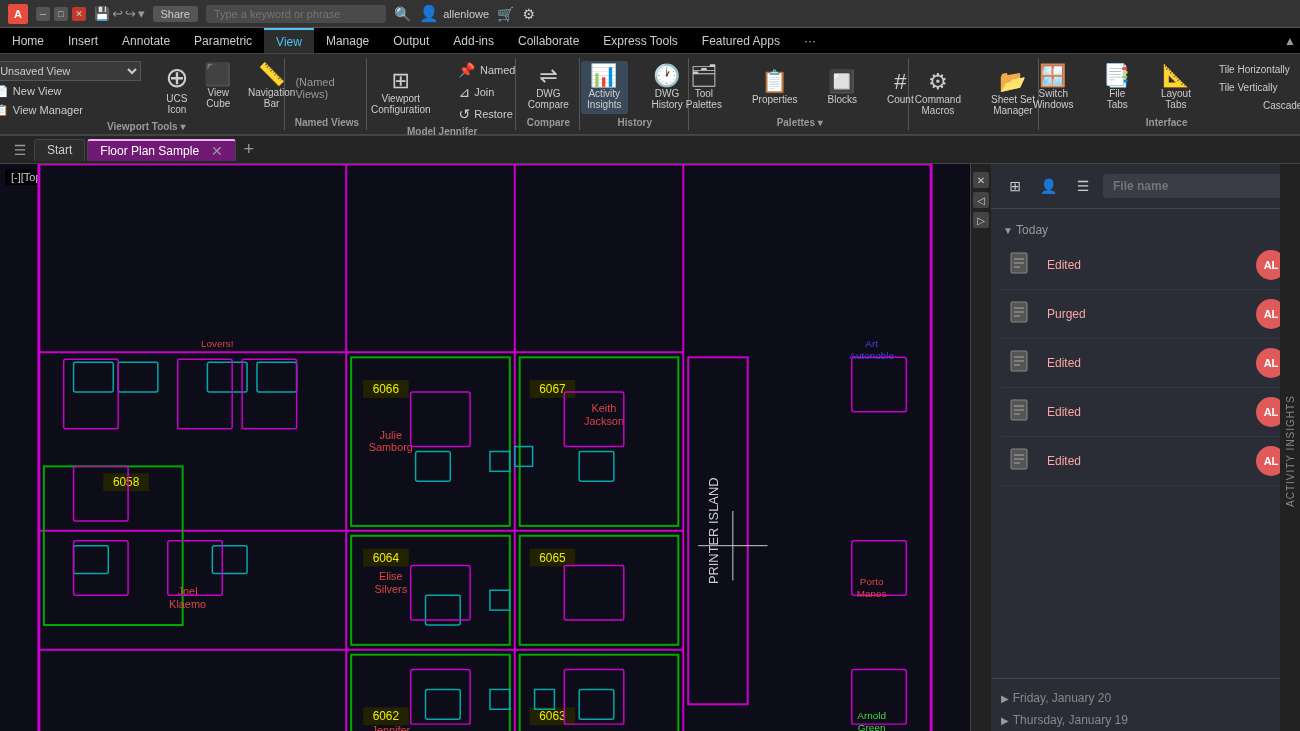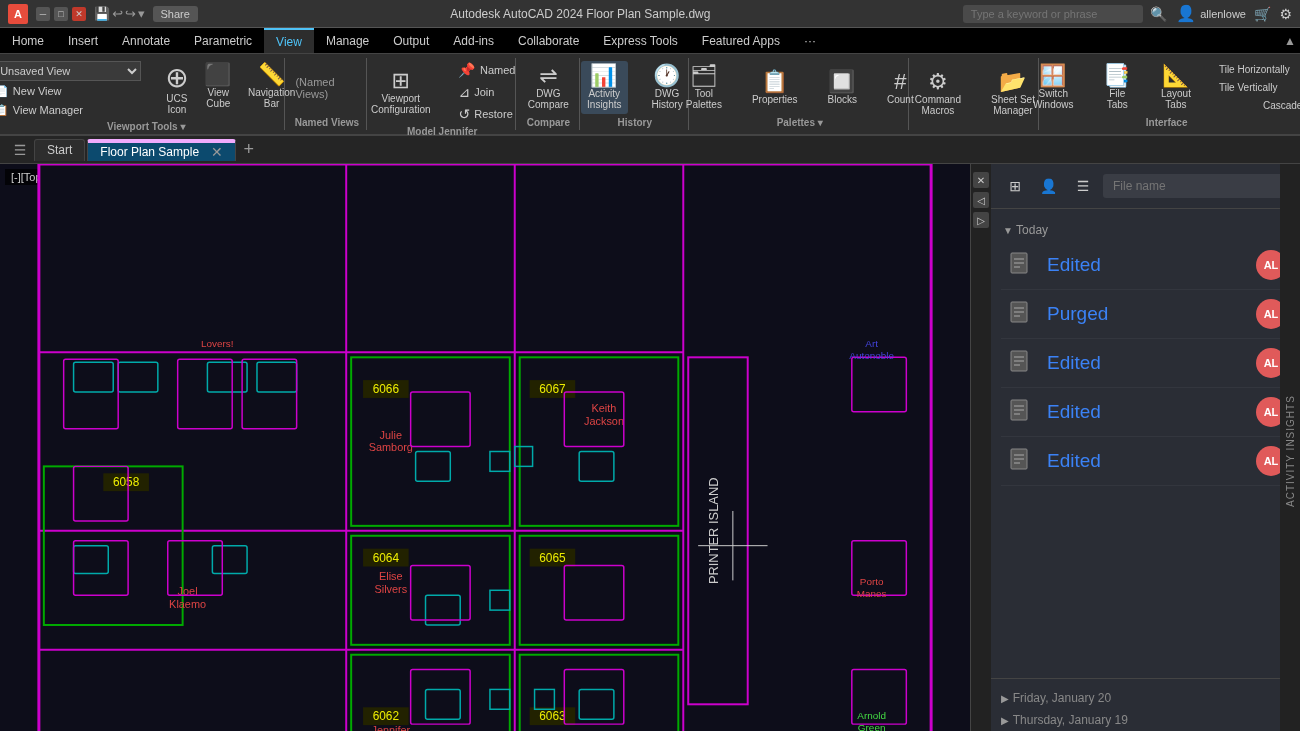--- a/index.html
+++ b/index.html
@@ -25,47 +25,47 @@
     .ribbon-group-inner { display: flex; gap: 18px; align-items: center; flex: 1; }
     .ribbon-group-label { font-size: 10px; color: #999; margin-top: 2px; text-align: center; white-space: nowrap; font-weight: bold; }
     .ribbon-btn-small { display: flex; flex-direction: row; align-items: center; gap: 4px; cursor: pointer; padding: 2px 4px; border-radius: 3px; width: 100%; }
     .ribbon-btn-small .label { font-size: 11px; color: #ccc; }
     .ribbon-dropdown { background: #3a3a3a; border: 1px solid #555; color: #ccc; font-size: 11px; padding: 2px 4px; width: 150px; cursor: pointer; }
 
     
     #tab-bar { height: 28px; background: #252525; display: flex; align-items: center; padding: 0 8px; gap: 2px; border-bottom: 1px solid #444; }
     .tab-menu-btn { width: 24px; height: 20px; display: flex; align-items: center; justify-content: center; cursor: pointer; color: #999; font-size: 14px; }
     .tab-item { height: 22px; padding: 0 12px; display: flex; align-items: center; gap: 6px; background: #2d2d2d; border: 1px solid #444; border-bottom: none; border-radius: 3px 3px 0 0; cursor: pointer; font-size: 12px; color: #ccc; }
-    .tab-item.active { background: #0c4a6e; color: white; border-top: 4px solid #f0abfc; gap: 12px; }
+    .tab-item.active { background: #701a75; color: white; border-top: 2px solid #f0abfc; gap: 12px; }
     .tab-close { font-size: 14px; color: #999; cursor: pointer; }
     .tab-add { width: 22px; height: 22px; display: flex; align-items: center; justify-content: center; cursor: pointer; color: #999; font-size: 18px; }
 
     
     #main { display: flex; height: calc(731px - 28px - 106px - 28px); position: relative; background: #1a1a2e; overflow: hidden; }
 
     
     #canvas { flex: 1; position: relative; overflow: hidden; background: #0d0d1a; }
     .canvas-label { position: absolute; top: 5px; left: 5px; background: rgba(0,0,0,0.7); color: #ccc; font-size: 11px; padding: 2px 6px; }
 
     
     #floor-plan { position: absolute; top: 0; left: 0; width: 100%; height: 100%; }
 
     
     #activity-panel { width: 330px; background: #2a2d35; border-left: 1px solid #444; display: flex; flex-direction: column; position: relative; }
     #panel-close-bar { position: absolute; left: 0; top: 0; bottom: 0; width: 20px; background: #222; display: flex; flex-direction: column; align-items: center; padding-top: 8px; gap: 4px; }
     .panel-ctrl-btn { width: 16px; height: 16px; background: #444; border-radius: 2px; display: flex; align-items: center; justify-content: center; cursor: pointer; color: #ccc; font-size: 10px; }
     #panel-main { margin-left: 20px; display: flex; flex-direction: column; height: 100%; }
     #panel-header { display: flex; align-items: center; gap: 6px; padding: 8px 10px; border-bottom: 1px solid #444; }
     .panel-icon-btn { width: 28px; height: 28px; display: flex; align-items: center; justify-content: center; cursor: pointer; color: #ccc; font-size: 14px; border-radius: 3px; }
-    #panel-search { flex: 1; background: #3a3d45; border: none; color: #ccc; padding: 5px 10px; border-radius: 3px; font-size: 12px; }
+    #panel-search { flex: 1; background: #3a3d45; border: none; color: #ccc; padding: 5px 10px; border-radius: 3px; font-size: 12px; font-weight: bold; }
     #panel-body { flex: 1; overflow-y: auto; padding: 8px 10px; }
     .section-label { font-size: 12px; color: #999; margin: 6px 0 4px; padding-left: 2px; }
     .activity-item { display: flex; align-items: center; gap: 10px; padding: 8px 4px; border-bottom: 1px solid #33363e; cursor: pointer; }
     .activity-file-icon { width: 32px; height: 32px; display: flex; align-items: center; justify-content: center; flex-shrink: 0; }
-    .activity-text { flex: 1; font-size: 19px; color: #3b82f6; }
+    .activity-text { flex: 1; font-size: 12px; color: #fca5a5; }
     .activity-avatar { width: 30px; height: 30px; border-radius: 50%; display: flex; align-items: center; justify-content: center; font-size: 11px; font-weight: bold; color: white; flex-shrink: 0; }
     .avatar-red { background: #e05a5a; }
     .avatar-gray { background: #666; }
     #panel-footer { border-top: 1px solid #444; padding: 8px 10px; }
     .footer-section { font-size: 12px; color: #888; padding: 4px 0; cursor: pointer; display: flex; align-items: center; gap: 4px; }
 
     
     #vertical-label { position: absolute; right: 0; top: 0; bottom: 0; width: 20px; writing-mode: vertical-rl; text-orientation: mixed; transform: rotate(180deg); display: flex; align-items: center; justify-content: center; font-size: 10px; color: #888; background: #222; letter-spacing: 1px; }
 
     
@@ -90,21 +90,20 @@
     <div class="win-btn" style="background:#c0392b;">✕</div>
   </div>
 
   <div style="display:flex;gap:2px;align-items:center;font-size:13px;color:#999;">
     <span title="Save" style="cursor:pointer;">💾</span>
     <span title="Undo" style="cursor:pointer;">↩</span>
     <span title="Redo" style="cursor:pointer;">↪</span>
     <span style="cursor:pointer;">▾</span>
   </div>
   <button class="share-btn">Share</button>
-  <div class="title-center">Autodesk AutoCAD 2024    Floor Plan Sample.dwg</div>
   <input class="search-box" placeholder="Type a keyword or phrase" style="">
   <span style="font-size:14px;cursor:pointer;">🔍</span>
   <div class="user-info">
     <span style="font-size:16px;">👤</span>
     <span>allenlowe</span>
   </div>
   <span style="font-size:14px;cursor:pointer;">🛒</span>
   <span style="font-size:14px;cursor:pointer;">⚙</span>
 </div>
 

